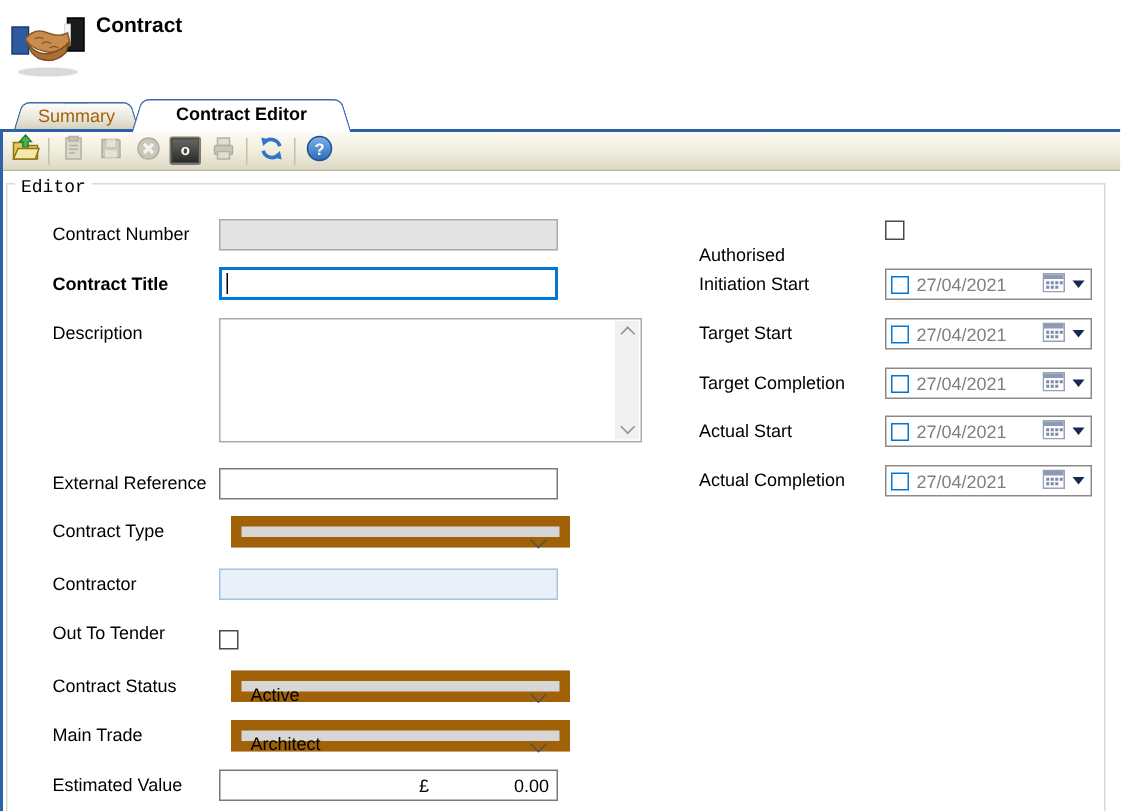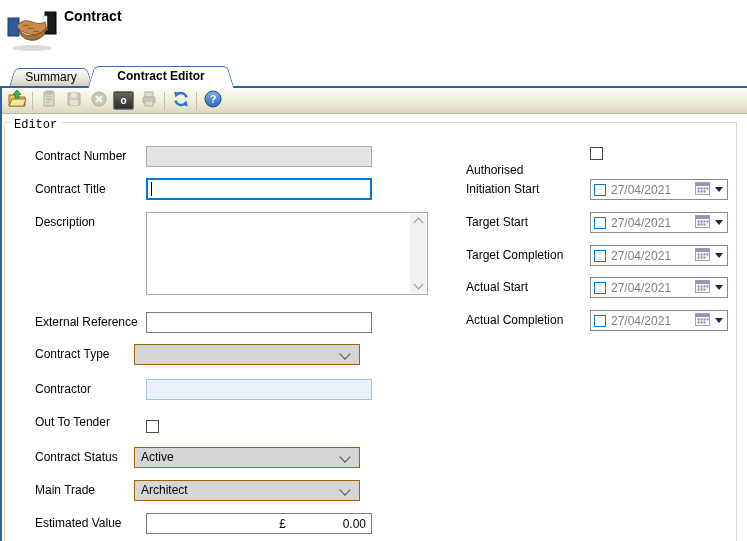--- a/index.html
+++ b/index.html
@@ -18,21 +18,21 @@
     content:""; position:absolute; top:0; bottom:0; width:58%;
     border:1px solid #3a6db0; border-bottom:none; box-sizing:border-box;
   }
   .tab .tab-bg::before { left:0; border-right:none; transform:skewX(-17deg); border-top-left-radius:5px; }
   .tab .tab-bg::after  { right:0; border-left:none;  transform:skewX(17deg);  border-top-right-radius:5px; }
   .tab .tab-label { position:relative; z-index:2; display:block; text-align:center; }
   #tab-summary { left:12px; top:68px; width:78px; z-index:2; }
   #tab-summary .tab-bg::before, #tab-summary .tab-bg::after {
     background:linear-gradient(#fdfdfa, #e4e1d4 70%, #d4d0c0);
   }
-  #tab-summary .tab-label { line-height:18px; color:#000000; }
+  #tab-summary .tab-label { line-height:18px; color:#a16207; }
   #tab-editor { left:91px; top:66px; width:140px; height:22px; z-index:3; }
   #tab-editor .tab-bg::before, #tab-editor .tab-bg::after { background:#ffffff; }
   #tab-editor .tab-label { line-height:20px; font-weight:bold; }
   #tab-underline { position:absolute; left:0; top:86px; width:747px; height:2px; background:#2b62a8; z-index:1; }
 
   
   #toolbar {
     position:absolute; left:0; top:88px; width:747px; height:26px;
     background:linear-gradient(#fdfcf6, #efecdb 55%, #dcd8c2);
     border-bottom:1px solid #b9b5a0; box-sizing:border-box;
@@ -62,33 +62,33 @@
   .ctl { position:absolute; left:146px; width:226px; height:21px; box-sizing:border-box; }
   .ctlr { position:absolute; left:590px; width:138px; height:21px; box-sizing:border-box; }
 
   input.txt { font-family:"Liberation Sans", sans-serif; font-size:12px; padding:0 5px; outline:none; }
   .txt-normal { border:1px solid #7a7a7a; background:#fff; }
   .txt-disabled { border:1px solid #ababab; background:#e4e4e4; }
   .txt-focused { border:2px solid #0078d7; background:#fff; }
   .txt-contractor { border:1px solid #a8c3e0; background:#e9f0fa; }
 
   #fld-number { top:146px; } #lbl-number { top:149px; }
-  #fld-title  { top:178px; height:22px; } #lbl-title { top:182px; }
+  #fld-title  { top:178px; height:22px; } #lbl-title { top:182px;font-weight:bold; }
   #caret { position:absolute; left:151px; top:182px; width:1px; height:14px; background:#000; }
 
   #fld-desc { top:212px; width:282px; height:83px; border:1px solid #ababab; background:#fff; position:absolute; left:146px; box-sizing:border-box; }
   #lbl-desc { top:215px; }
   #desc-scroll { position:absolute; top:1px; right:1px; bottom:1px; width:16px; background:#f1f1f1; display:flex; flex-direction:column; justify-content:space-between; align-items:center; padding:5px 0; box-sizing:border-box; }
   .chev { width:6px; height:6px; border-right:1.4px solid #909090; border-bottom:1.4px solid #909090; }
   .chev-up { transform:rotate(-135deg); }
   .chev-down { transform:rotate(45deg); }
 
   #fld-extref { top:312px; } #lbl-extref { top:315px; }
 
-  .combo { background:#d6d6d6; border:1px solid #a16207; position:absolute; left:134px; width:226px; height:21px; box-sizing:border-box; }
+  .combo { background:#d6d6d6; border:7px solid #a16207; position:absolute; left:154px; width:226px; height:21px; box-sizing:border-box; }
   .combo .combo-value { position:absolute; left:6px; top:0; line-height:19px; }
   .combo .combo-chev { position:absolute; right:10px; top:5px; width:7px; height:7px; border-right:1.3px solid #505050; border-bottom:1.3px solid #505050; transform:rotate(45deg); }
   #fld-type { top:344px; } #lbl-type { top:347px; }
   #fld-contractor { top:379px; } #lbl-contractor { top:382px; }
 
   .cb { position:absolute; width:13px; height:13px; background:#fff; border:1px solid #4a4a4a; box-sizing:border-box; }
   #cb-tender { left:146px; top:420px; } #lbl-tender { top:415px; }
   #cb-auth { left:590px; top:147px; } #lbl-auth { top:163px; }
 
   #fld-status { top:447px; } #lbl-status { top:450px; }

